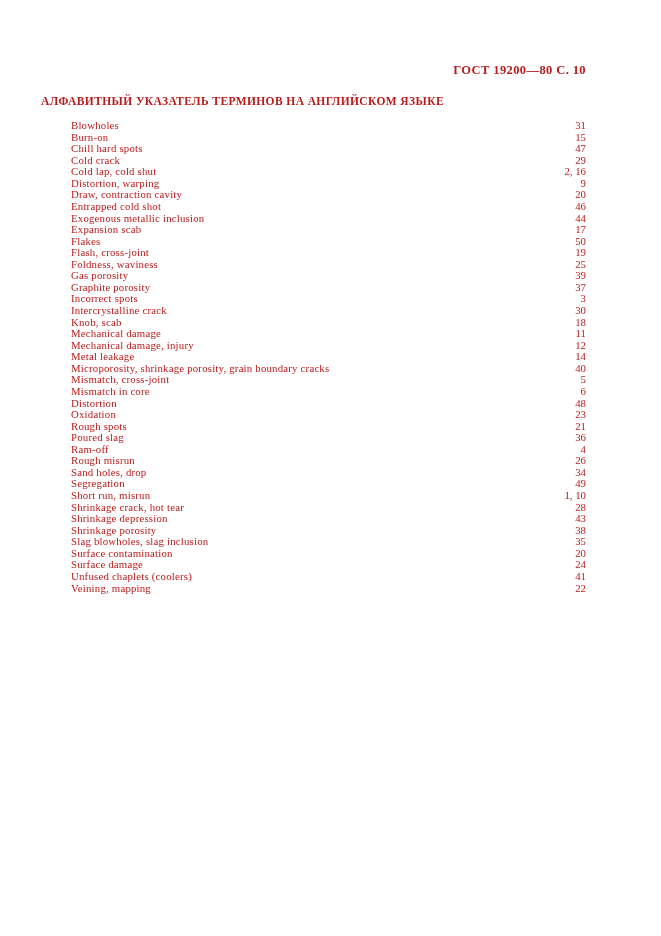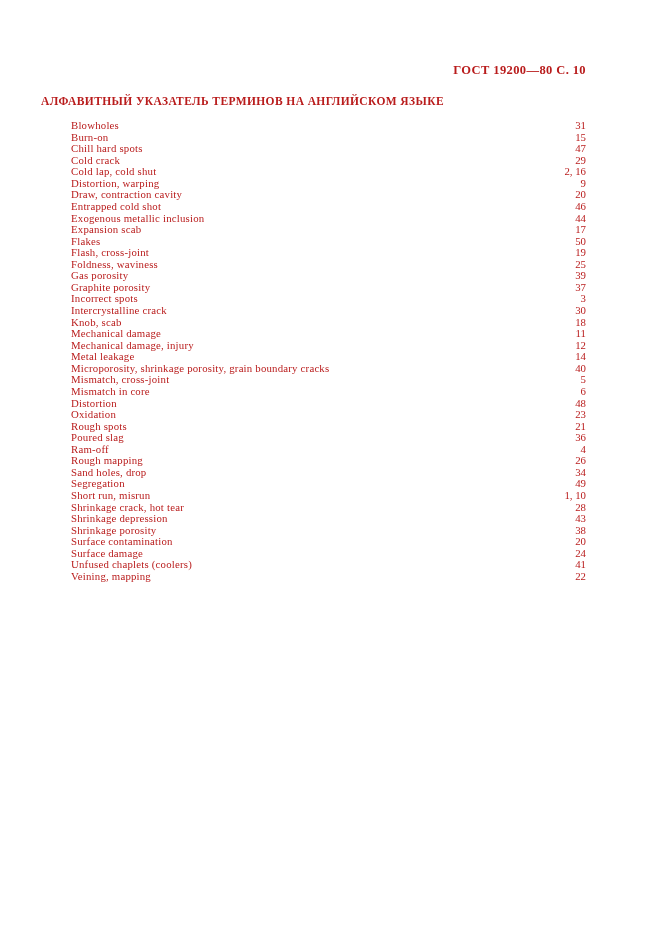--- a/index.html
+++ b/index.html
@@ -178,21 +178,21 @@
       </div>
       <div class="row">
         <span class="term">Poured slag</span>
         <span class="pageno">36</span>
       </div>
       <div class="row">
         <span class="term">Ram-off</span>
         <span class="pageno">4</span>
       </div>
       <div class="row">
-        <span class="term">Rough mapping</span>
+        <span class="term">Rough misrun</span>
         <span class="pageno">26</span>
       </div>
       <div class="row">
         <span class="term">Sand holes, drop</span>
         <span class="pageno">34</span>
       </div>
       <div class="row">
         <span class="term">Segregation</span>
         <span class="pageno">49</span>
       </div>
@@ -204,20 +204,24 @@
         <span class="term">Shrinkage crack, hot tear</span>
         <span class="pageno">28</span>
       </div>
       <div class="row">
         <span class="term">Shrinkage depression</span>
         <span class="pageno">43</span>
       </div>
       <div class="row">
         <span class="term">Shrinkage porosity</span>
         <span class="pageno">38</span>
+      </div>
+      <div class="row">
+        <span class="term">Slag blowholes, slag inclusion</span>
+        <span class="pageno">35</span>
       </div>
       <div class="row">
         <span class="term">Surface contamination</span>
         <span class="pageno">20</span>
       </div>
       <div class="row">
         <span class="term">Surface damage</span>
         <span class="pageno">24</span>
       </div>
       <div class="row">

